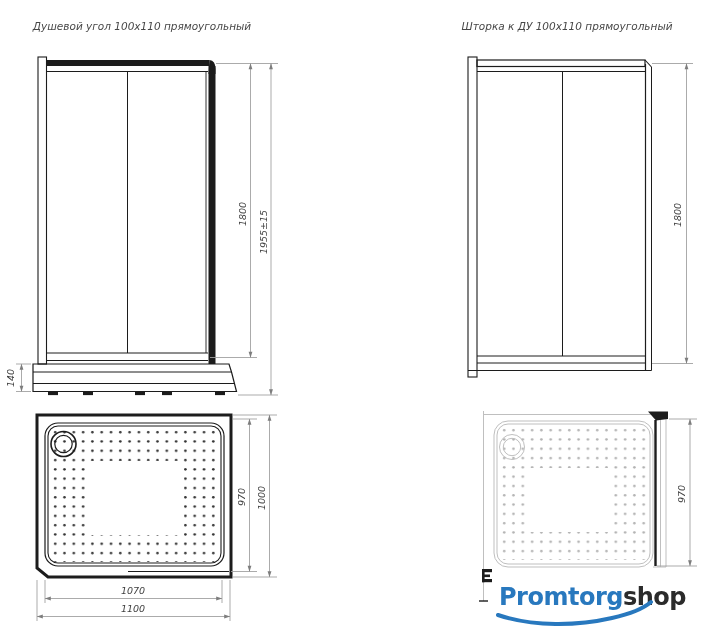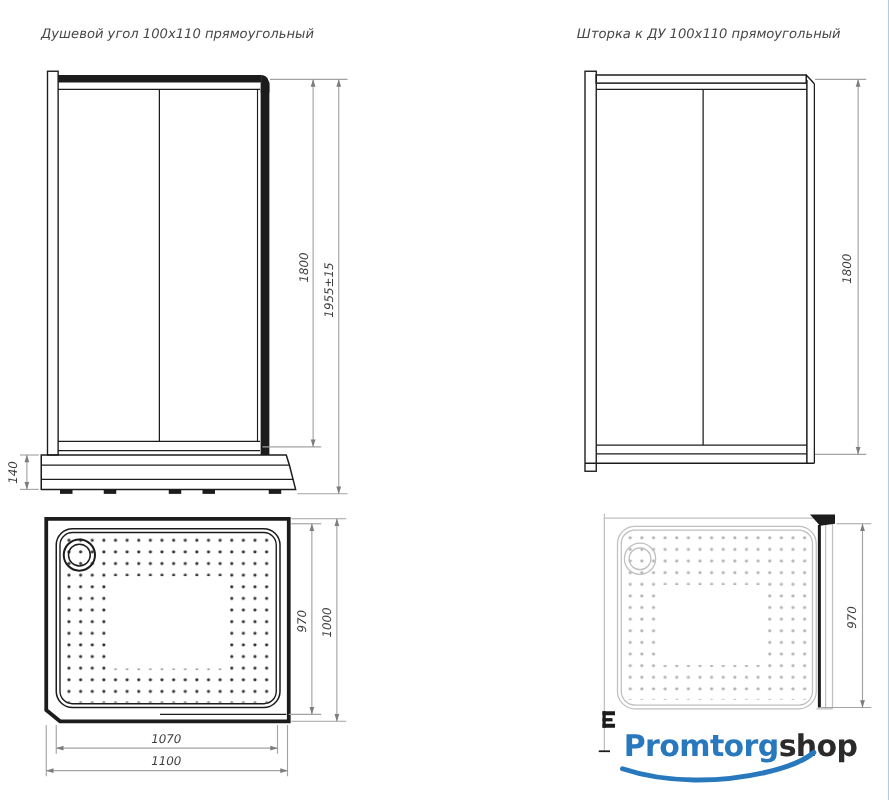--- a/index.html
+++ b/index.html
@@ -1,16 +1,16 @@
 <!DOCTYPE html>
 <html><head>
 <meta charset="utf-8">
 <style>
   html,body{margin:0;padding:0;background:#ffffff;}
-  .canvas-wrap{width:711px;height:640px;position:relative;background:#0369a1;overflow:hidden;}
+  .canvas-wrap{width:711px;height:640px;position:relative;background:#737373;overflow:hidden;}
   svg{display:block;}
   .title{font:italic 10.5px "DejaVu Sans", sans-serif;fill:#474747;}
   .dim-text{font:italic 9.5px "DejaVu Sans", sans-serif;fill:#3f3f3f;}
   .dim-ln{stroke:#a2a2a2;stroke-width:0.9;fill:none;}
   .dim-line{stroke:#a2a2a2;stroke-width:0.9;fill:none;marker-start:url(#arrS);marker-end:url(#arrE);}
   .blk{stroke:#1c1c1c;fill:none;}
   .lgt{stroke:#bfbfbf;fill:none;}
   .logo-text{font:bold 24px "DejaVu Sans", sans-serif;letter-spacing:-0.5px;}
 </style>
 </head>

